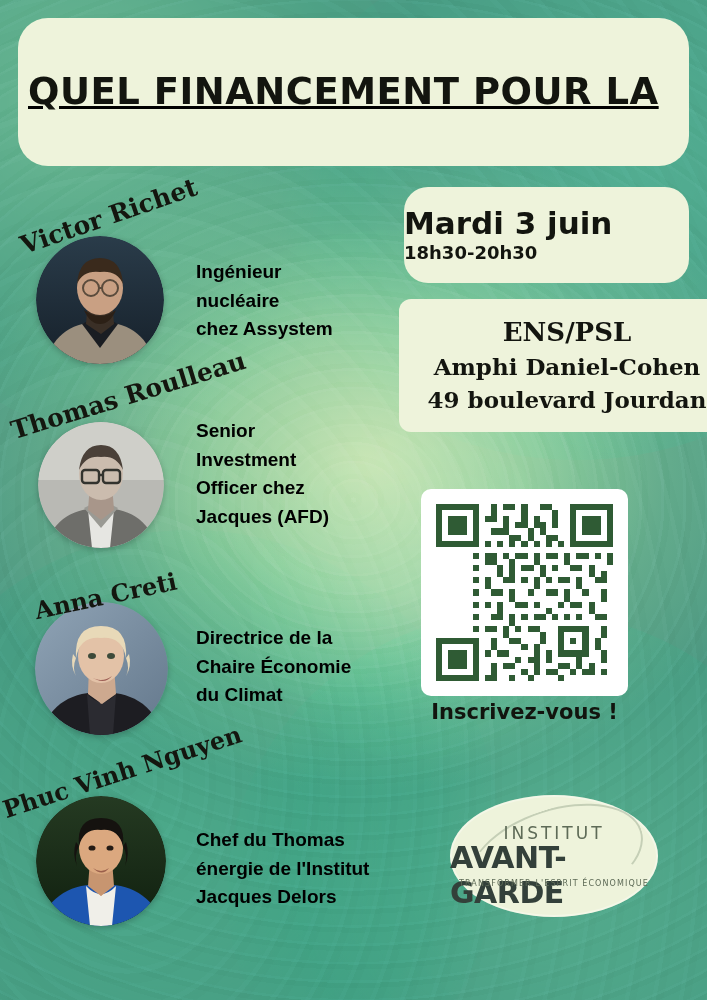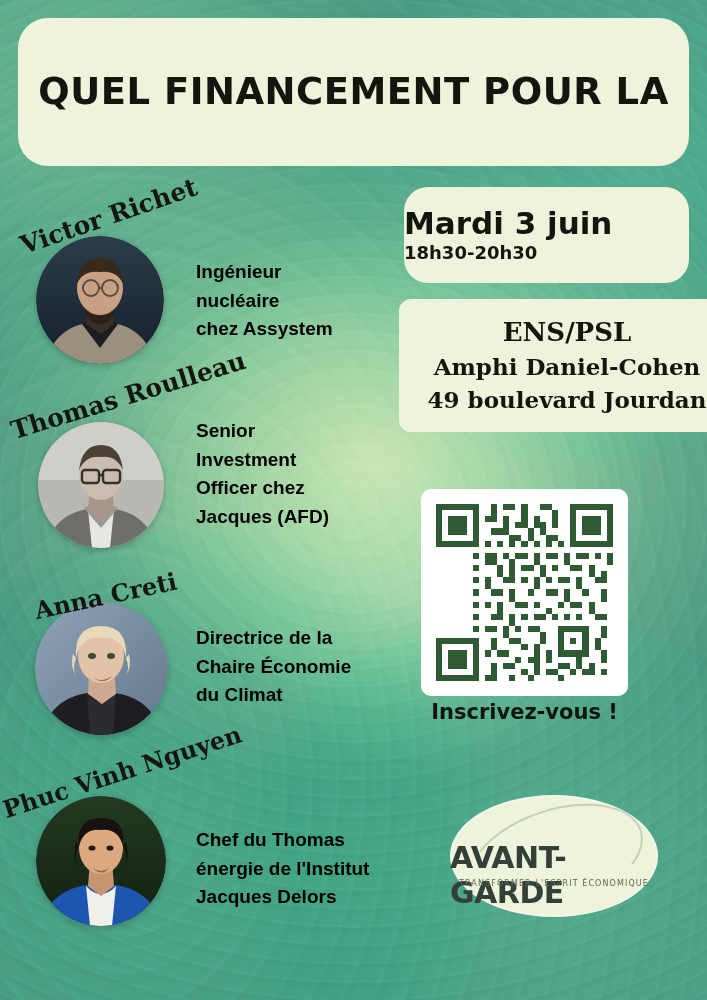--- a/index.html
+++ b/index.html
@@ -88,24 +88,25 @@
   }
 
   
   #title-panel {
     left: 18px;
     top: 18px;
     width: 671px;
     height: 148px;
     border-radius: 30px;
     display: flex;
-    flex-direction: column;
+    flex-direction: row;
     align-items: center;
-    justify-content: center;
+    justify-content: flex-start;
     padding: 6px 10px;
+    text-decoration: underline;
   }
   .title-line {
     font-family: "DejaVu Sans", sans-serif;
     font-weight: bold;
     font-size: 37px;
     letter-spacing: .5px;
     color: #13150f;
     line-height: 1.28;
     white-space: nowrap;
   }
@@ -580,17 +581,18 @@
     <div class="speaker-role" style="left:196px; top:812px; width:215px;">
       <div>Chef du Thomas</div>
       <div>énergie de l'Institut</div>
       <div>Jacques Delors</div>
     </div>
   </div>
 
   <div id="logo">
     <div class="ellipse"></div>
     <div class="logo-swoosh"></div>
+    <div class="logo-top">INSTITUT</div>
     <div class="logo-main">AVANT-GARDE</div>
     <div class="logo-sub">TRANSFORMER L'ESPRIT ÉCONOMIQUE</div>
   </div>
 
 </div>
 
 </body></html>

